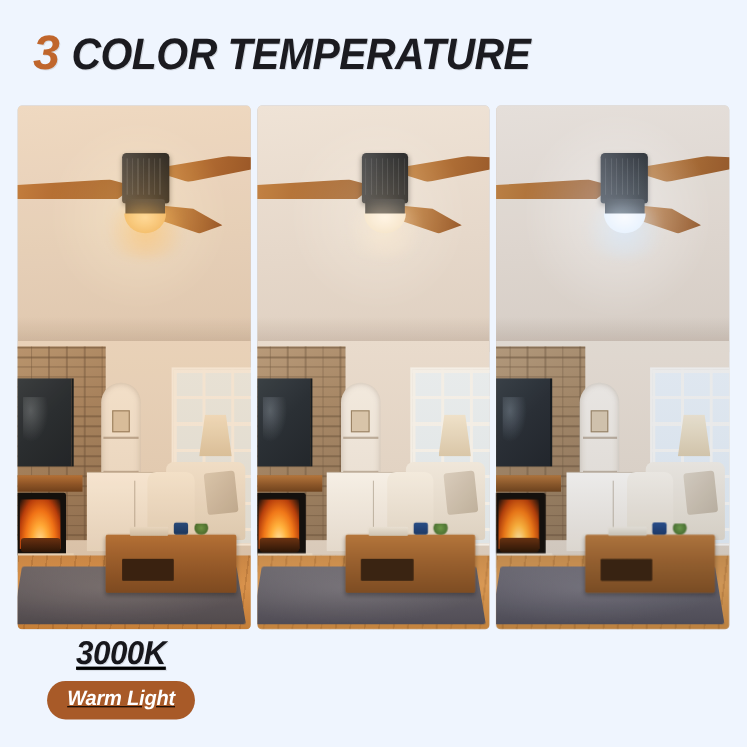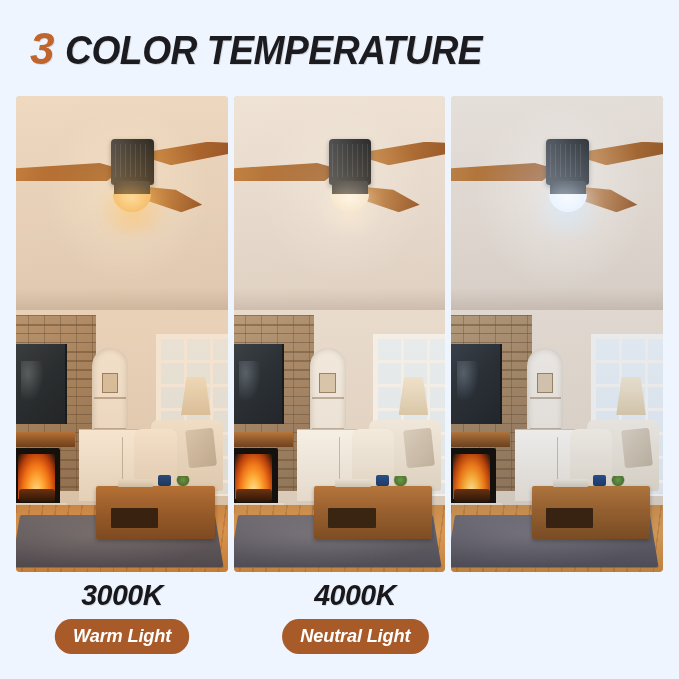--- a/index.html
+++ b/index.html
@@ -322,25 +322,26 @@
     position: absolute; inset: 0; pointer-events: none;
     mix-blend-mode: screen;
   }
   .bloom-warm    { background: radial-gradient(ellipse 55% 26% at 52% 21%, rgba(255,186,92,.38), rgba(0,0,0,0) 70%); }
   .bloom-neutral { background: radial-gradient(ellipse 55% 26% at 52% 21%, rgba(255,226,180,.30), rgba(0,0,0,0) 70%); }
   .bloom-cold    { background: radial-gradient(ellipse 58% 28% at 52% 21%, rgba(215,235,255,.42), rgba(0,0,0,0) 70%); }
 
   
   .captions {
     position: absolute;
-    left: 16px;
+    left: 4px;
     top: 578px;
     width: 647px;
     display: flex;
-    gap: 22px;
+    gap: 10px;
+    text-decoration: underline;
   }
   .caption {
     width: 211.6px;
     display: flex;
     flex-direction: column;
     align-items: center;
   }
   .kelvin {
     font-size: 30px;
     font-weight: 700;
@@ -562,17 +563,13 @@
     <div class="tint tint-cold"></div>
     <div class="bloom bloom-cold"></div>
   </div>
 </div>
 
 <div class="captions">
   <div class="caption">
     <div class="kelvin">3000K</div>
     <div class="pill">Warm Light</div>
   </div>
-  <div class="caption">
-    <div class="kelvin">4000K</div>
-    <div class="pill">Neutral Light</div>
-  </div>
 </div>
 
 </body></html>

